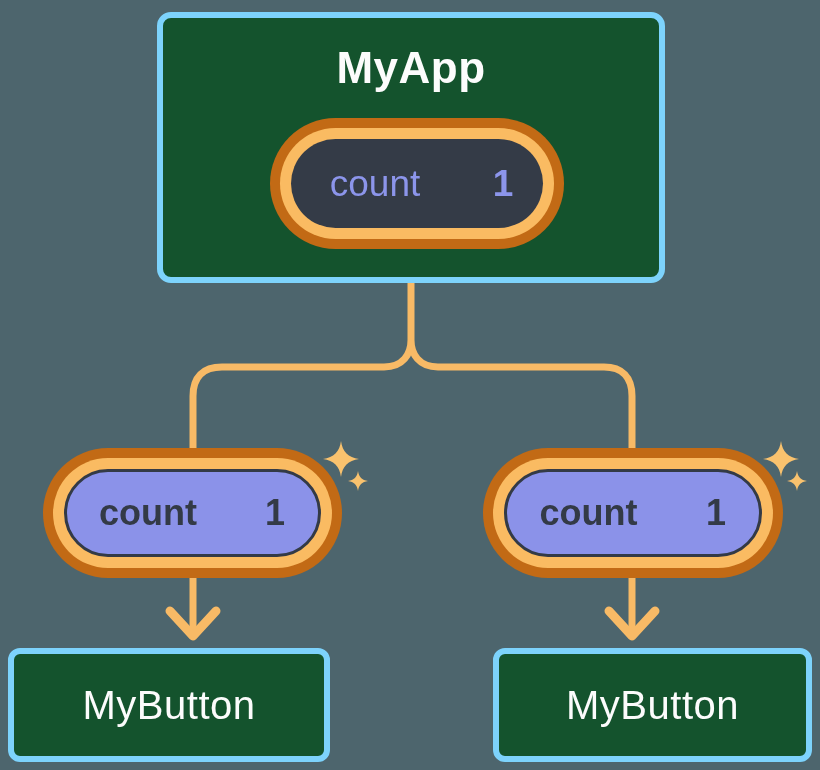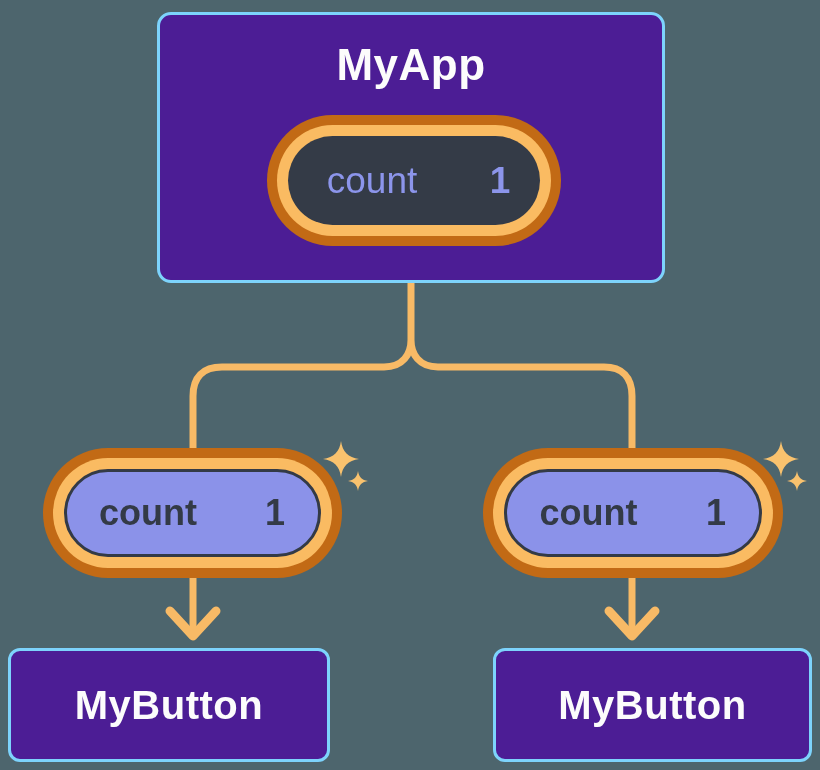--- a/index.html
+++ b/index.html
@@ -4,32 +4,32 @@
 <style>
   html,body{margin:0;padding:0;background:#4D656D;}
   .canvas{
     position:relative;width:820px;height:770px;background:#4D656D;
     font-family:"Liberation Sans",sans-serif;overflow:hidden;
   }
   .wires{position:absolute;left:0;top:0;width:820px;height:770px;}
 
   
   .node{
-    position:absolute;background:#4c1d95;border:3px solid #7dd3fc;
+    position:absolute;background:#14532d;border:6px solid #7dd3fc;
     border-radius:14px;box-sizing:border-box;
   }
   .node.root{left:157px;top:12px;width:508px;height:271px;}
   .node.child{display:flex;align-items:center;justify-content:center;border-radius:12px;}
   .node.child-left{left:8px;top:648px;width:322px;height:114px;}
   .node.child-right{left:493px;top:648px;width:319px;height:114px;}
   .node-title{
     text-align:center;margin-top:28px;color:#FCFCFC;
     font-size:44px;font-weight:600;letter-spacing:.5px;line-height:1;
   }
-  .child-title{color:#FCFCFC;font-size:40px;font-weight:700;letter-spacing:.5px;}
+  .child-title{color:#FCFCFC;font-size:40px;font-weight:400;letter-spacing:.5px;}
 
   
   .pill{
     position:absolute;border-radius:999px;background:#C26A15;
     padding:10px;box-sizing:border-box;
   }
   .pill-mid{
     background:#FABB62;border-radius:999px;padding:11px;
     height:100%;box-sizing:border-box;
   }

